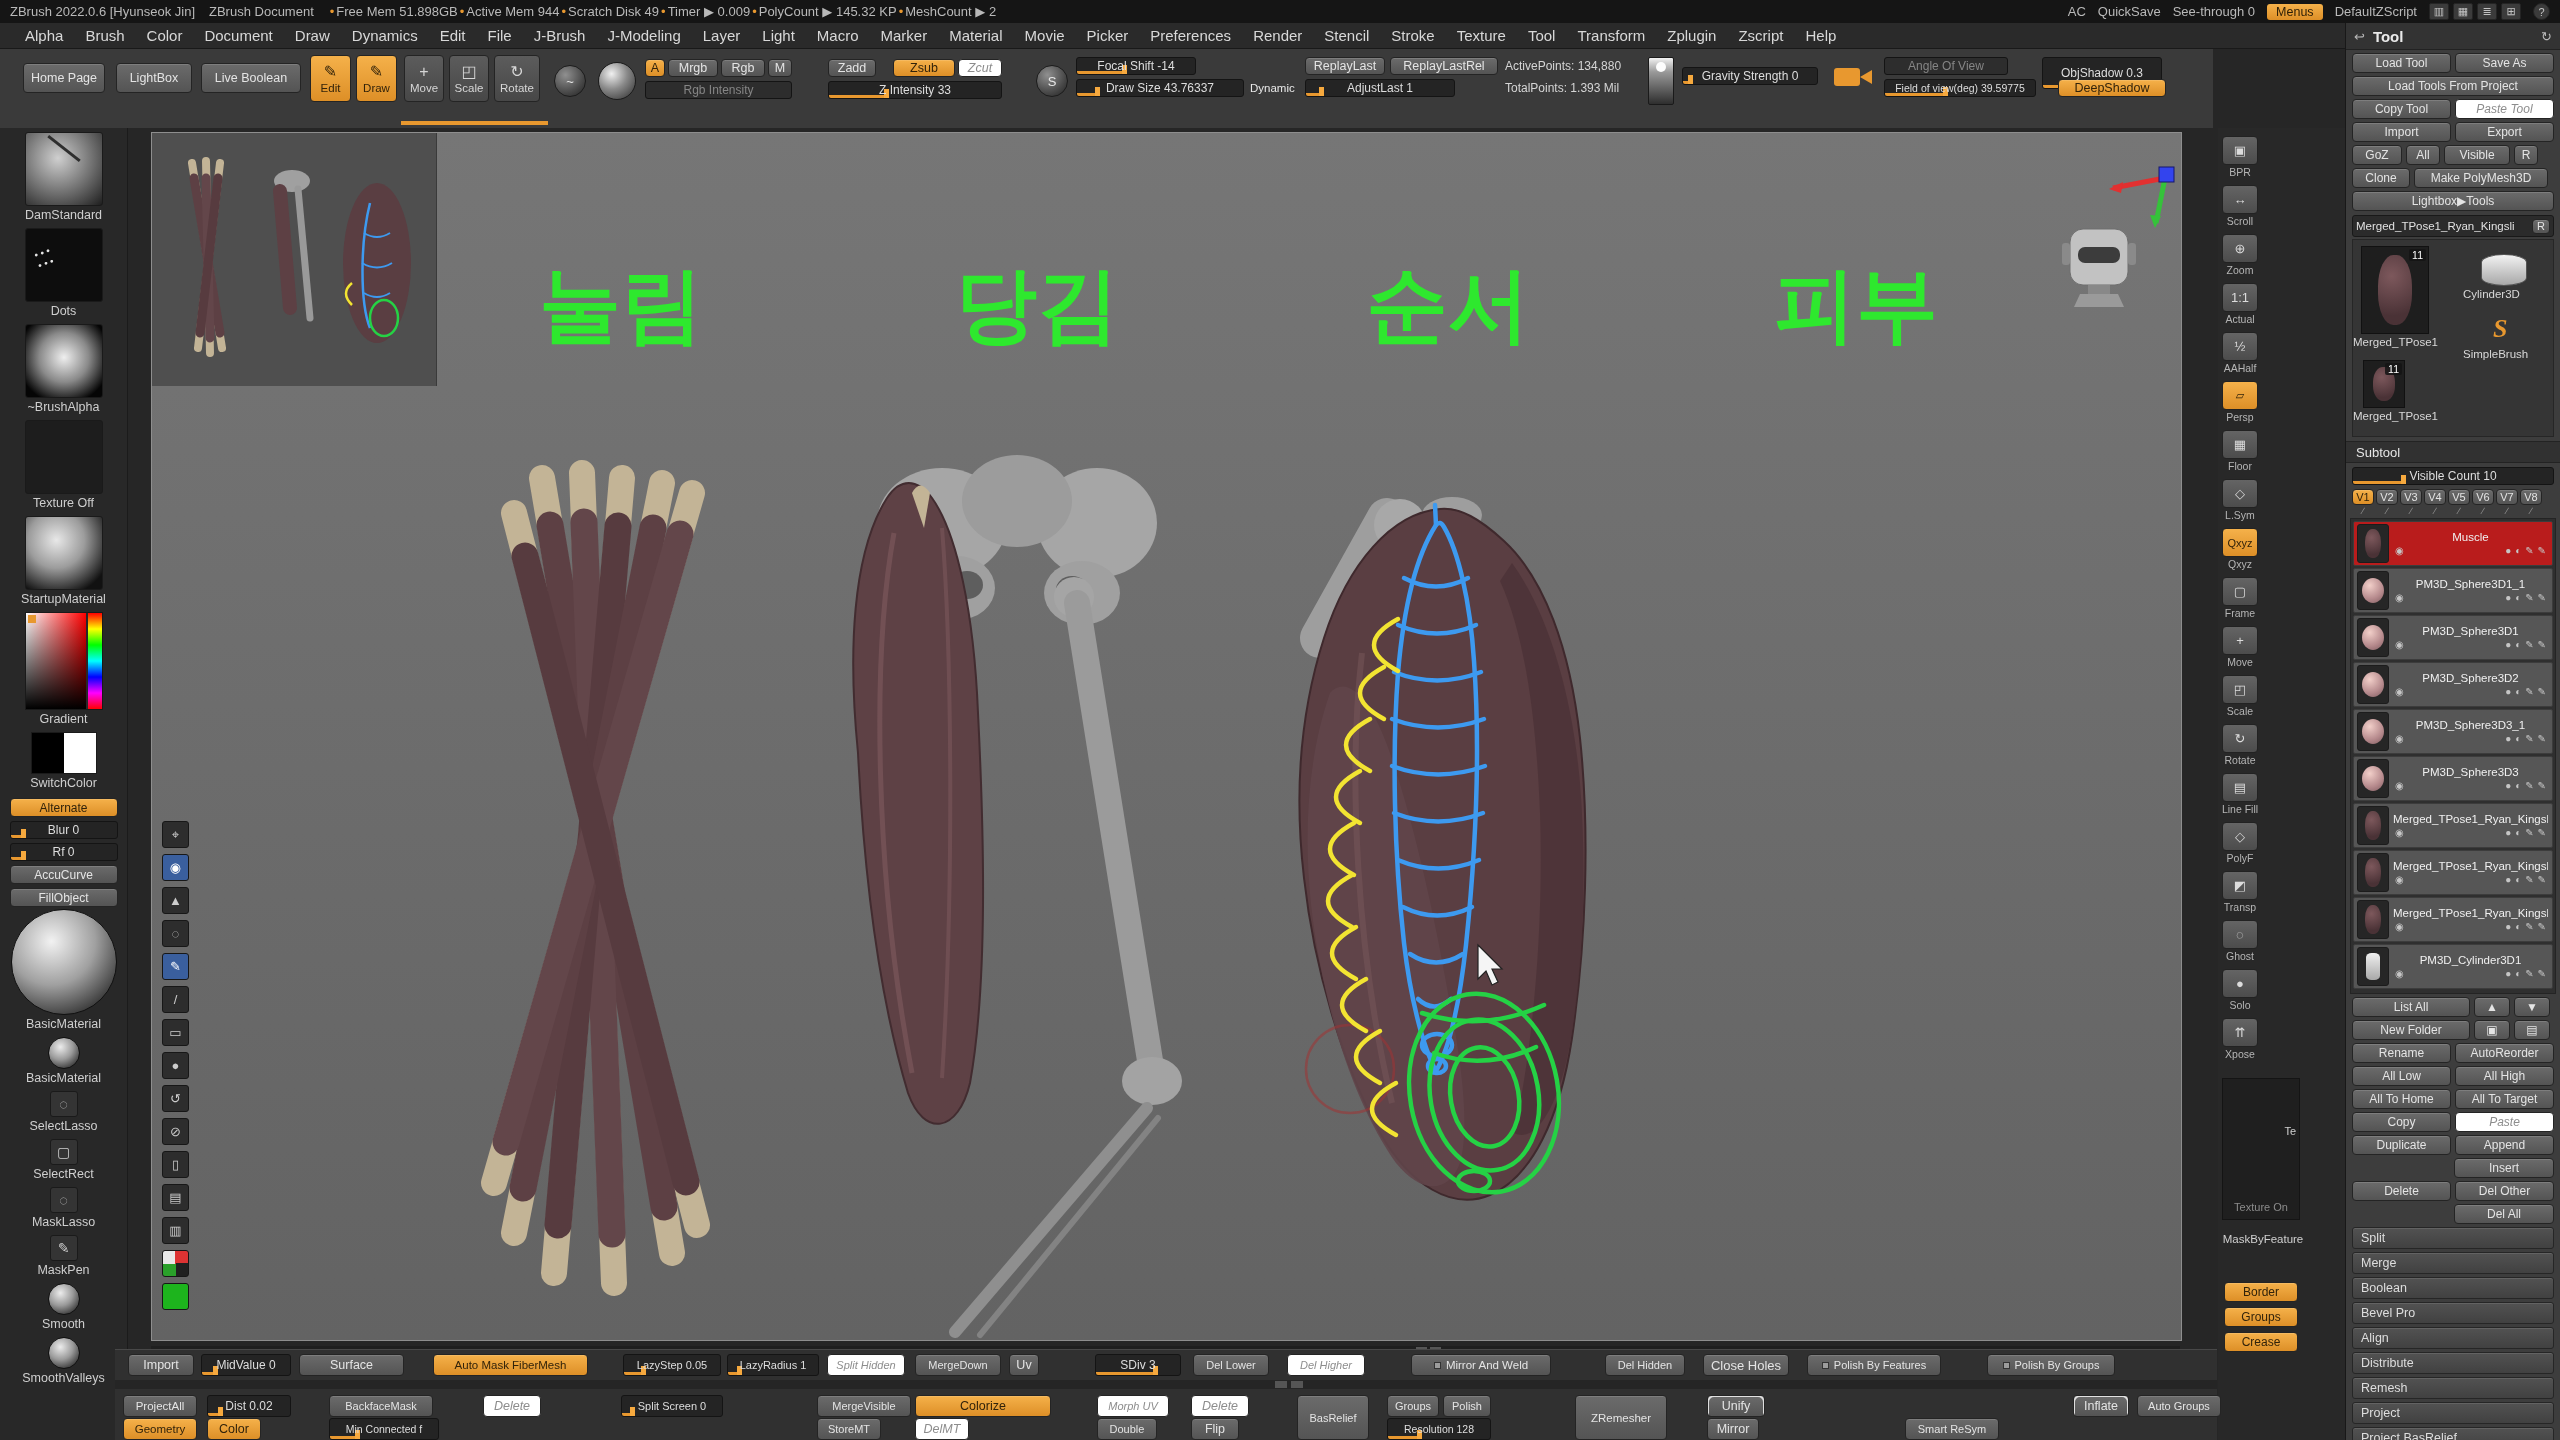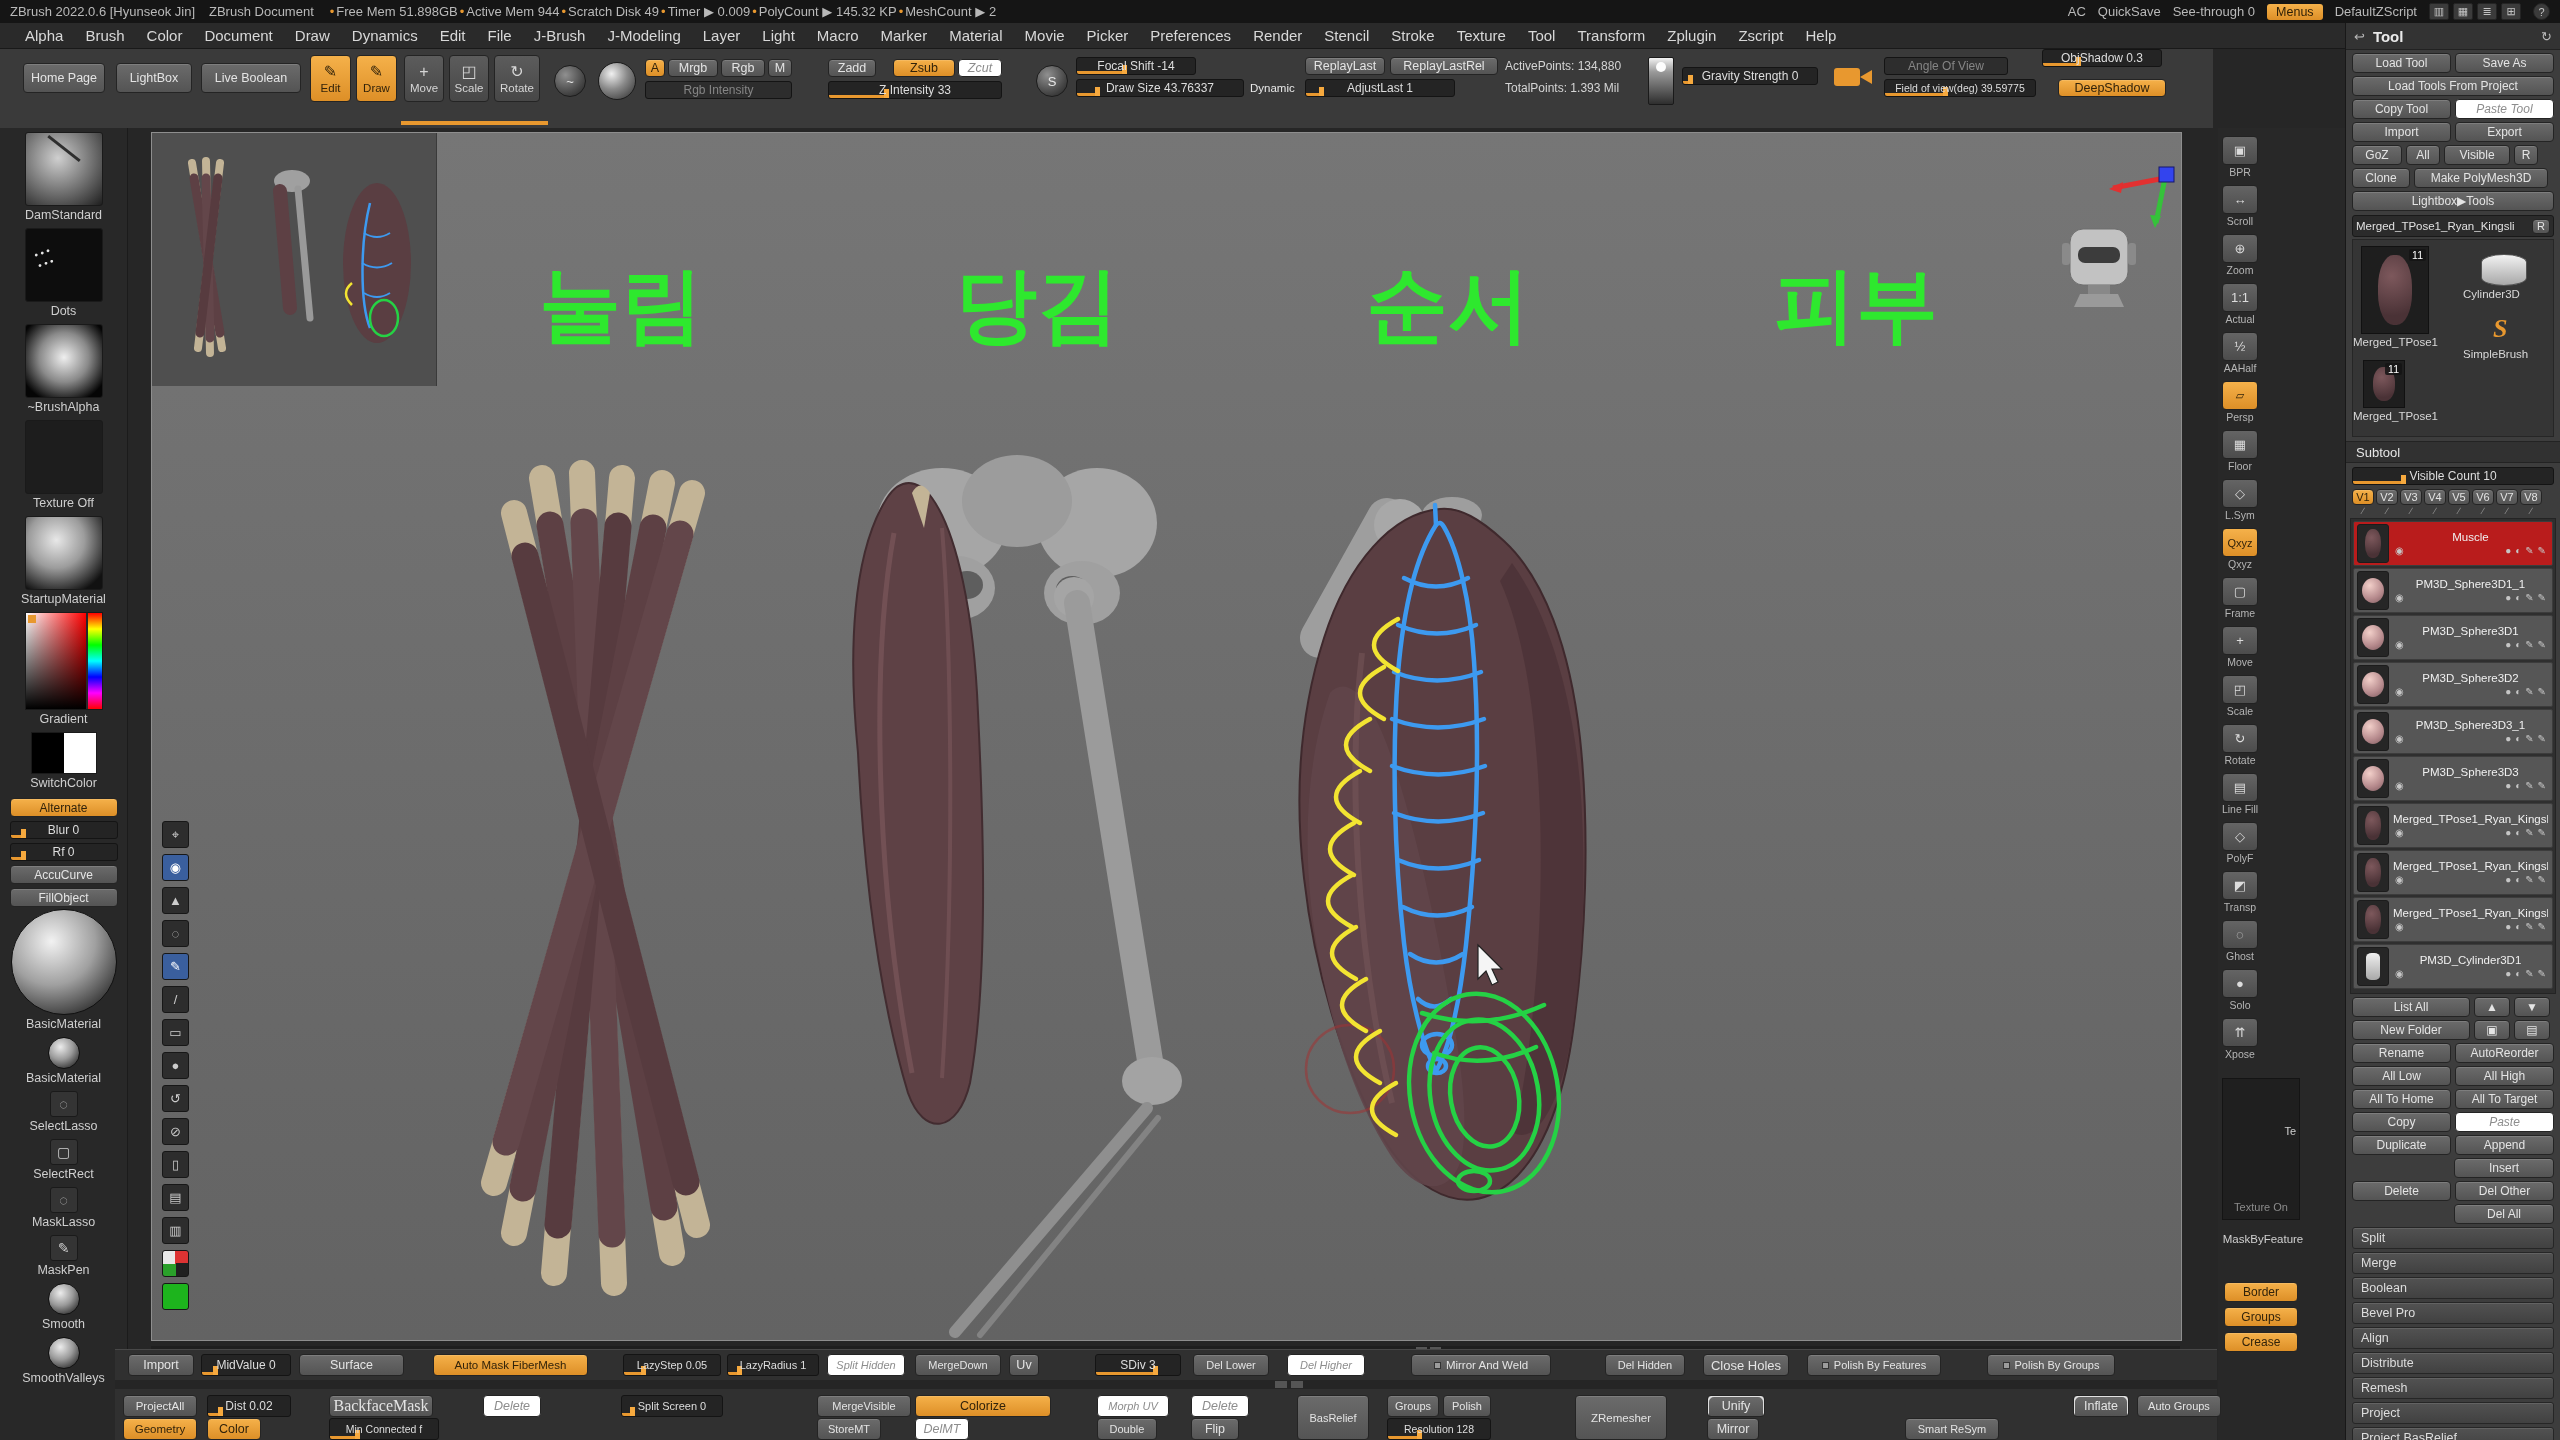--- a/index.html
+++ b/index.html
@@ -282,21 +282,21 @@
         <span class="cl"></span>
       </div>
       <div class="slider disabled abs" style="left: 1884px; top: 8px; width: 124px; height: 18px;">
         <span class="slbl">Angle Of View</span>
       </div>
       <div class="slider abs" style="left: 1884px; top: 30px; width: 152px; height: 18px;">
         <span class="slbl" style="font-size: 10.5px;">Field of view(deg) 39.59775</span>
         <span class="fill" style="width: 40%;"></span>
         <span class="mark" style="left: calc(40% - 2px);"></span>
       </div>
-      <div class="slider abs" style="left: 2042px; top: 0; width: 120px; height: 18px;">
+      <div class="slider abs" style="left: 2042px; top: 8px; width: 120px; height: 32px;">
         <span class="slbl">ObjShadow 0.3</span>
         <span class="fill" style="width: 30%;"></span>
         <span class="mark" style="left: calc(30% - 2px);"></span>
       </div>
       <div class="btn abs orange" style="left: 2058px; top: 30px; width: 108px; height: 18px;">DeepShadow</div>
     </div>
 
   <div id="leftshelf">
       <div class="ls-thumb k-brush"></div>
       <div class="ls-lbl">DamStandard</div>
@@ -964,21 +964,21 @@
       </div>
       <div class="btn abs" style="left: 8px; top: 45px; width: 74px; height: 22px;">
         <span style="font-size: 11.5px;">ProjectAll</span>
       </div>
       <div class="slider abs" style="left: 92px; top: 45px; width: 84px; height: 22px;">
         <span class="slbl">Dist 0.02</span>
         <span class="fill" style="width: 15%;"></span>
         <span class="mark" style="left: calc(15% - 2px);"></span>
       </div>
       <div class="btn abs" style="left: 214px; top: 45px; width: 104px; height: 22px;">
-        <span style="font-size: 16px; font-family: Liberation Serif, serif;">BackfaceMask</span>
+        <span style="font-size: 11px;">BackfaceMask</span>
       </div>
       <div class="btn disabled abs" style="left: 368px; top: 45px; width: 58px; height: 22px;">
         <span>Delete</span>
       </div>
       <div class="slider abs" style="left: 506px; top: 45px; width: 102px; height: 22px;">
         <span class="slbl" style="font-size: 11px;">Split Screen 0</span>
         <span class="fill" style="width: 10%;"></span>
         <span class="mark" style="left: calc(10% - 2px);"></span>
       </div>
       <div class="btn abs" style="left: 702px; top: 45px; width: 94px; height: 22px;">

